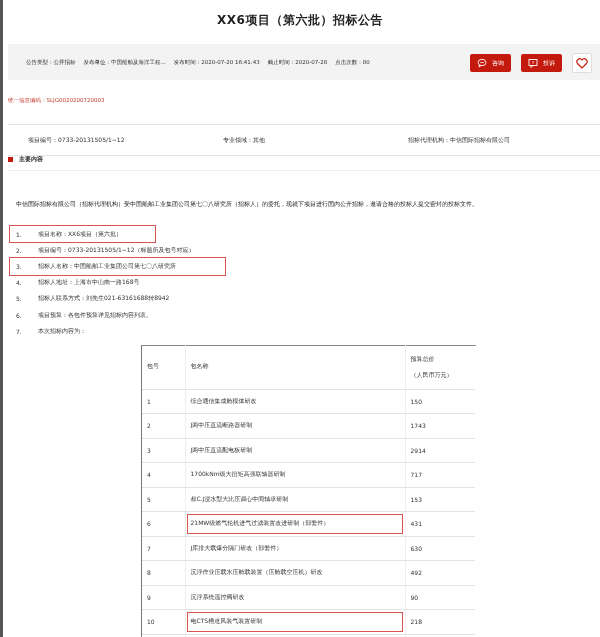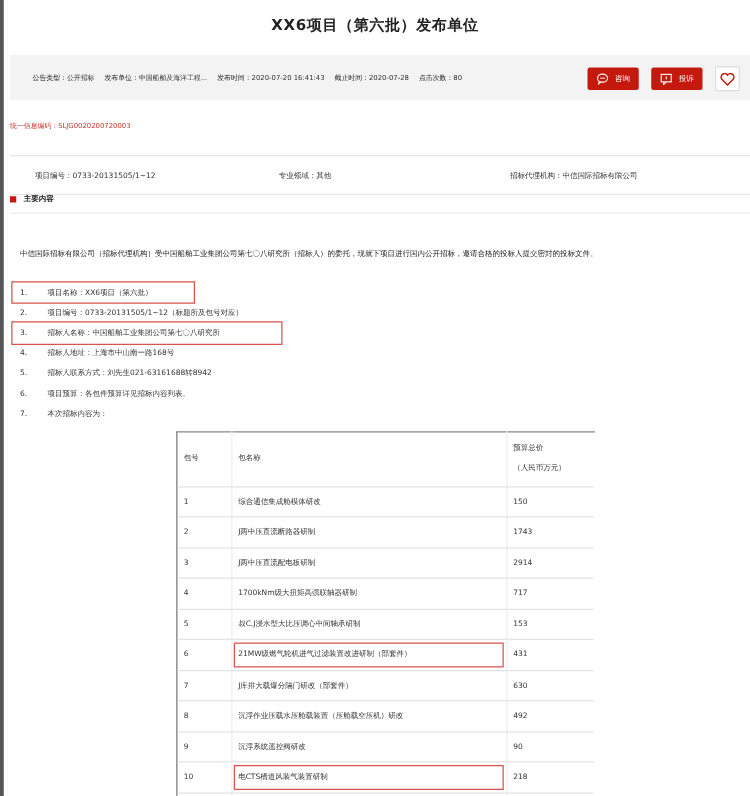--- a/index.html
+++ b/index.html
@@ -46,21 +46,21 @@
     .tbl td.c3 { width: 70px; }
     .tbl tr.head td { height: 44px; }
     .tbl .hlcell { outline: 1.2px solid #d9534f; outline-offset: -3px; }
     .head-price { line-height: 16px; }
   </style>
 </head>
 <body>
 
 <div class="frame-left"></div>
 
-<div class="title">XX6项目（第六批）发布单位</div>
+<div class="title">XX6项目（第六批）招标公告</div>
 
 <div class="meta-bar">
   <div class="meta-text">
     <span><span class="label">公告类型：</span><span>公开招标</span></span>
     <span><span class="label">发布单位：</span><span>中国船舶及海洋工程...</span></span>
     <span><span class="label">发布时间：</span><span>2020-07-20 16:41:43</span></span>
     <span><span class="label">截止时间：</span><span>2020-07-28</span></span>
     <span><span class="label">点击次数：</span><span>80</span></span>
   </div>
   <div class="meta-actions">

